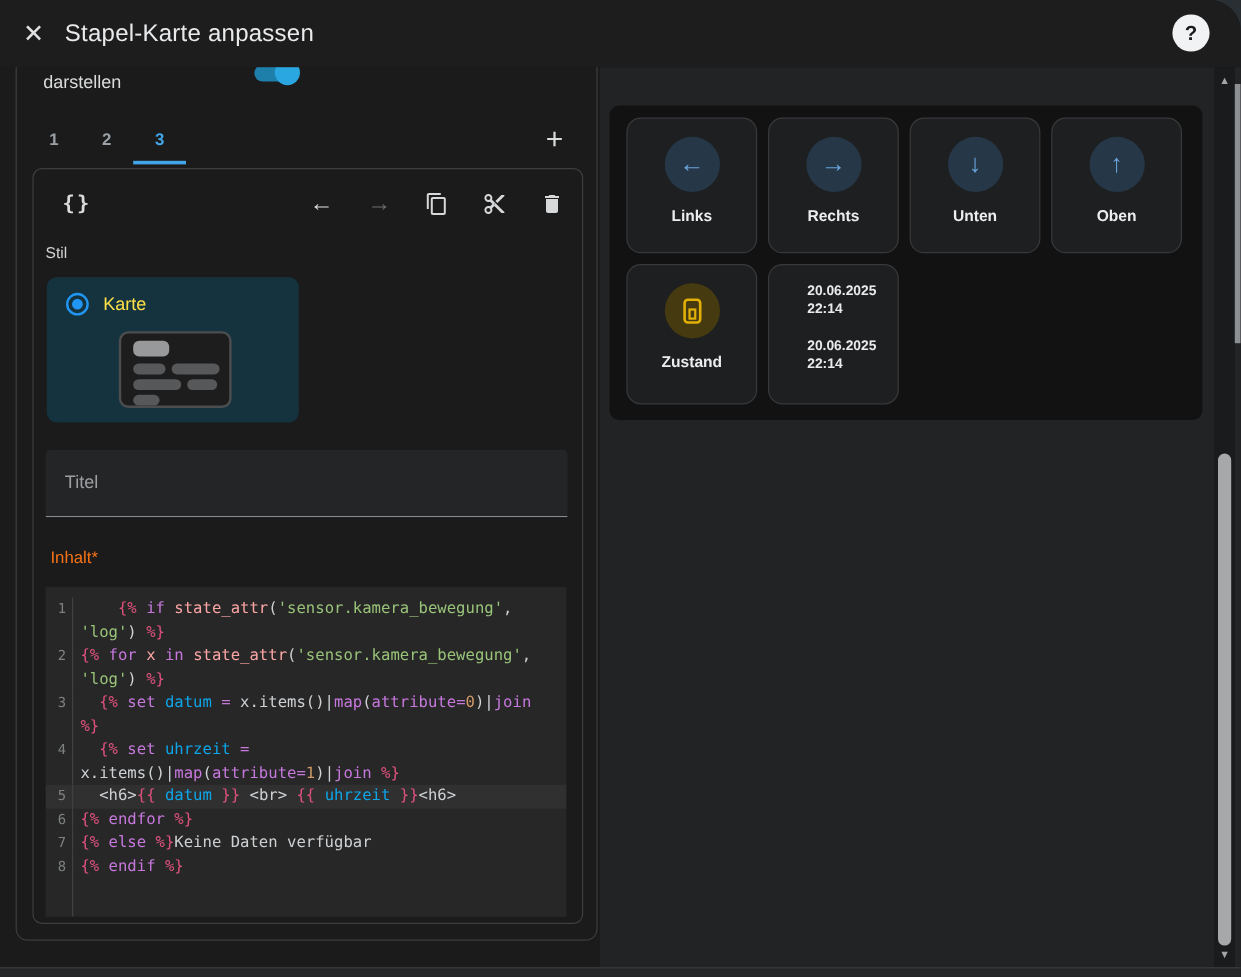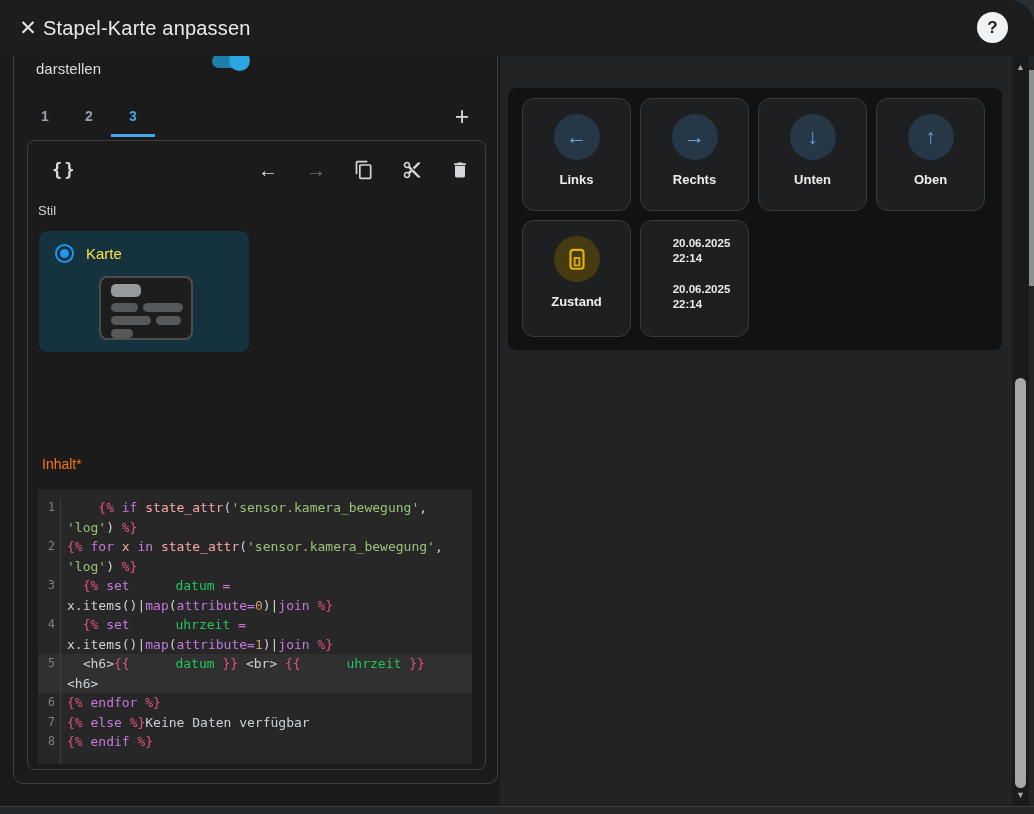--- a/index.html
+++ b/index.html
@@ -4,21 +4,21 @@
 <style>
   html,body{margin:0;padding:0;background:#2a2f34;}
   .stage{position:relative;width:1034px;height:814px;background:#1b1b1b;overflow:hidden;
          border-radius:0 26px 0 0;font-family:"Liberation Sans",sans-serif;color:#e4e5e6;}
 
   
   .appbar{position:absolute;left:0;top:0;width:100%;height:56px;background:#1d1d1d;z-index:20;
           display:flex;align-items:center;}
   .close-btn{margin-left:13px;width:30px;height:30px;display:flex;align-items:center;justify-content:center;
              font-size:21px;color:#dfe1e3;cursor:pointer;}
-  .app-title{margin-left:0;font-size:20px;font-weight:500;color:#e9eaec;letter-spacing:.2px;}
+  .app-title{margin-left:11px;font-size:20px;font-weight:500;color:#e9eaec;letter-spacing:.2px;}
   .help-btn{position:absolute;right:26px;top:12px;width:31px;height:31px;border-radius:50%;
             background:#f1f2f3;color:#181a1c;font-size:17px;font-weight:700;
             display:flex;align-items:center;justify-content:center;cursor:pointer;}
 
   
   .outer-box{position:absolute;left:13px;top:-16px;width:483px;height:798px;
              border:1px solid #3d3e3f;border-radius:10px;z-index:1;}
   .visibility-label{position:absolute;left:36px;top:60px;font-size:15px;color:#dadbdc;z-index:2;}
   .toggle{position:absolute;left:212px;top:50px;width:38px;height:21px;z-index:2;cursor:pointer;}
   .toggle-track{position:absolute;left:0;top:4px;width:34px;height:14px;border-radius:7px;background:#1f7fab;}
@@ -76,21 +76,21 @@
           font-family:"DejaVu Sans Mono",monospace;font-size:13px;line-height:19.5px;cursor:text;}
   .ed-row{display:flex;align-items:stretch;}
   .ed-row.active{background:#303030;}
   .ed-grow{flex:1;}
   .ed-gut{flex:none;width:17px;padding-right:5px;text-align:right;color:#7e8082;
           border-right:1px solid #3f4041;font-size:11.5px;line-height:19.5px;}
   .ed-code{width:49.5ch;padding-left:6px;white-space:pre-wrap;word-break:normal;color:#ced1d4;}
   .tk-dlm{color:#e0527e;}
   .tk-kw{color:#c678dd;}
   .tk-fn{color:#fca5a5;}
-  .tk-var{color:#22c55e;margin-left:38px;}
+  .tk-var{color:#0ea5e9;}
   .tk-str{color:#98c379;}
   .tk-num{color:#d19a66;}
   .tk-pln{color:#ced1d4;}
 
   
   .right-pane{position:absolute;left:500px;top:56px;width:512px;height:750px;background:#222325;}
   .preview-box{position:absolute;left:508px;top:88px;width:494px;height:262px;background:#121212;
                border-radius:8px;z-index:2;padding:10px 14px;box-sizing:border-box;}
   .pv-row{display:flex;gap:9px;margin-bottom:9px;}
   .pv-card{width:109px;background:#1d1f20;border:1px solid #37393b;border-radius:12px;box-sizing:border-box;
@@ -184,20 +184,21 @@
           <div class="bar light" style="left:10px;top:6px;width:30px;height:13px;"></div>
           <div class="bar" style="left:10px;top:25px;width:27px;height:9px;"></div>
           <div class="bar" style="left:42px;top:25px;width:40px;height:9px;"></div>
           <div class="bar" style="left:10px;top:38px;width:40px;height:9px;"></div>
           <div class="bar" style="left:55px;top:38px;width:25px;height:9px;"></div>
           <div class="bar" style="left:10px;top:51px;width:22px;height:9px;"></div>
         </div>
       </div>
     </div>
 
+    <input class="titel-input" type="text" placeholder="Titel" style="">
 
     <div class="inhalt-label">Inhalt*</div>
 
     <div class="editor">
       <div style="display:contents;"><div class="ed-row">
             <div class="ed-gut">1</div>
             <div class="ed-code"><span class="tk-pln">    </span><span class="tk-dlm">{%</span><span class="tk-pln"> </span><span class="tk-kw">if</span><span class="tk-pln"> </span><span class="tk-fn">state_attr</span><span class="tk-pln">(</span><span class="tk-str">'sensor.kamera_bewegung'</span><span class="tk-pln">, </span><span class="tk-str">'log'</span><span class="tk-pln">) </span><span class="tk-dlm">%}</span></div>
           </div><div class="ed-row">
             <div class="ed-gut">2</div>
             <div class="ed-code"><span class="tk-dlm">{%</span><span class="tk-pln"> </span><span class="tk-kw">for</span><span class="tk-pln"> </span><span class="tk-fn">x</span><span class="tk-pln"> </span><span class="tk-kw">in</span><span class="tk-pln"> </span><span class="tk-fn">state_attr</span><span class="tk-pln">(</span><span class="tk-str">'sensor.kamera_bewegung'</span><span class="tk-pln">, </span><span class="tk-str">'log'</span><span class="tk-pln">) </span><span class="tk-dlm">%}</span></div>

